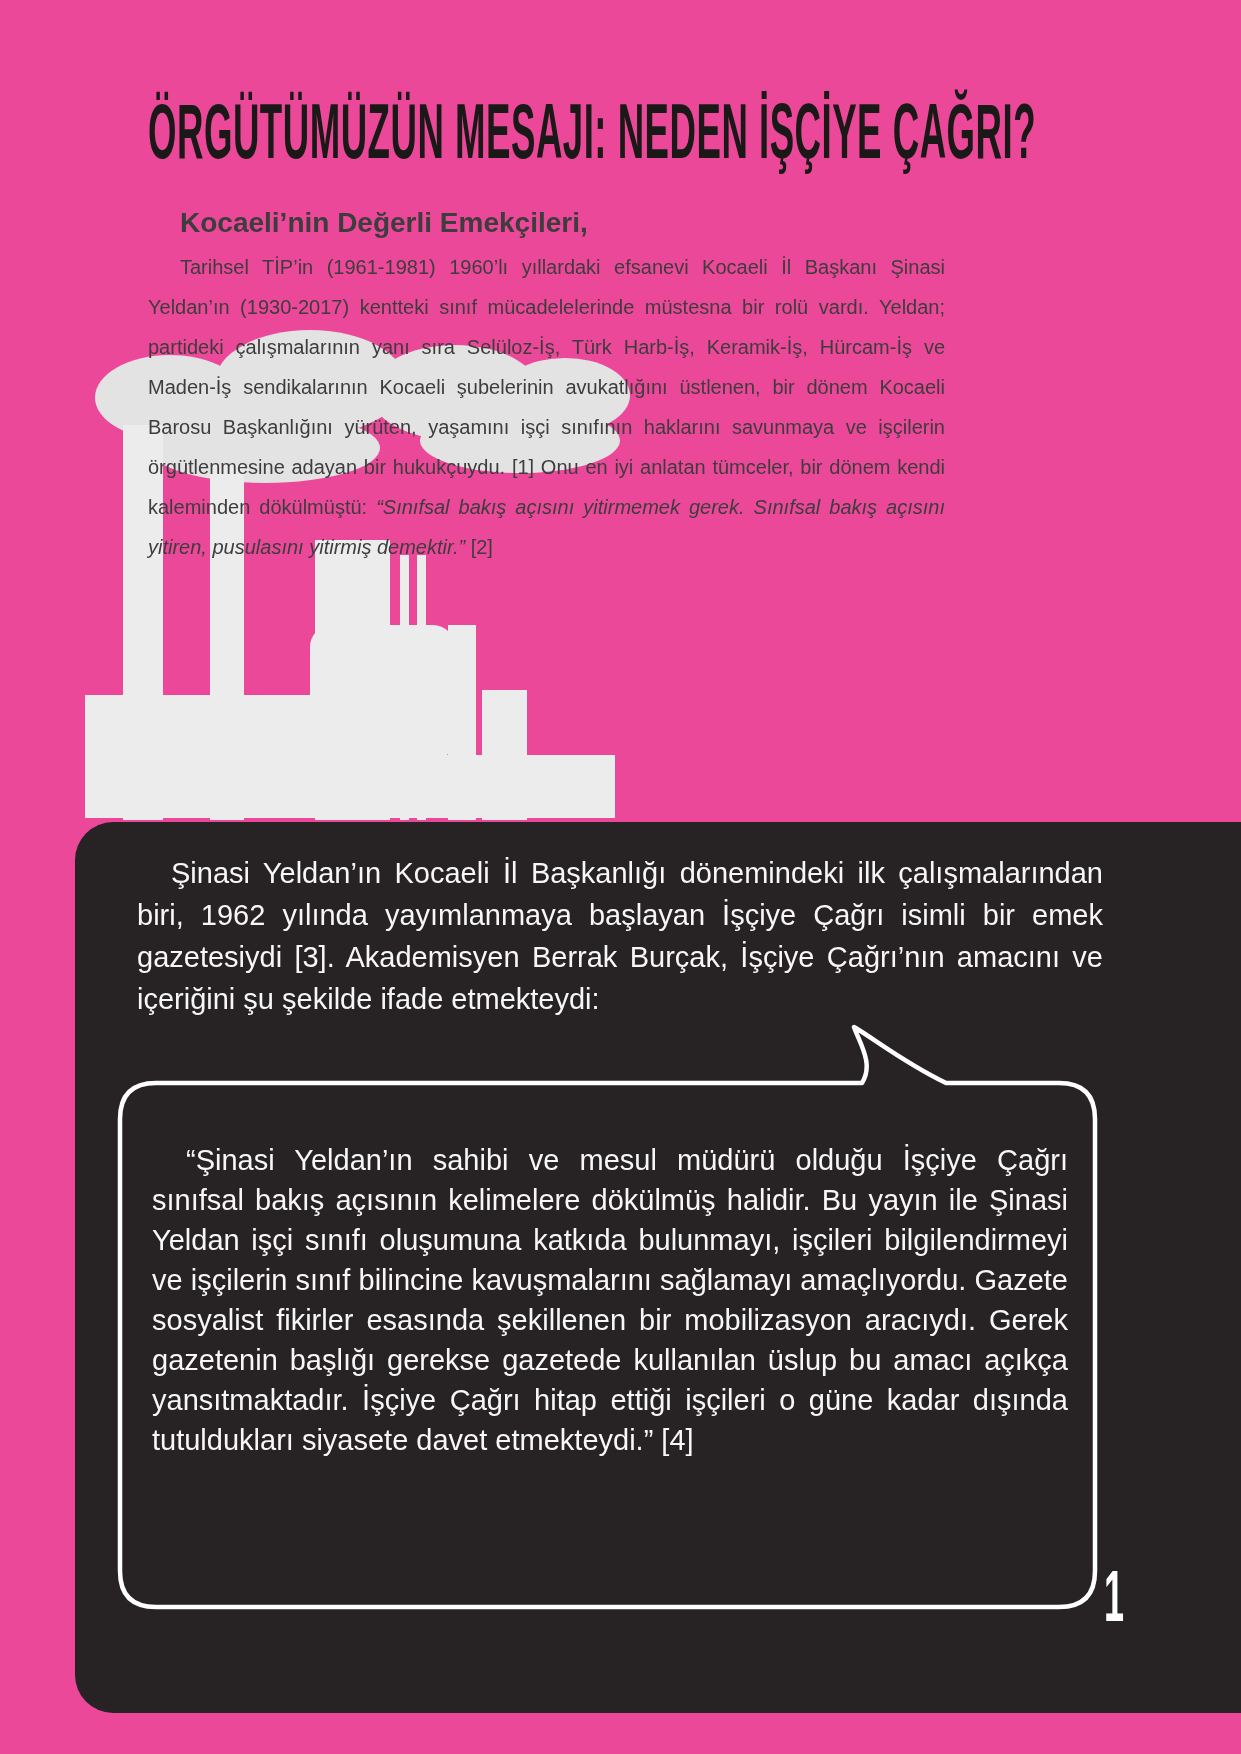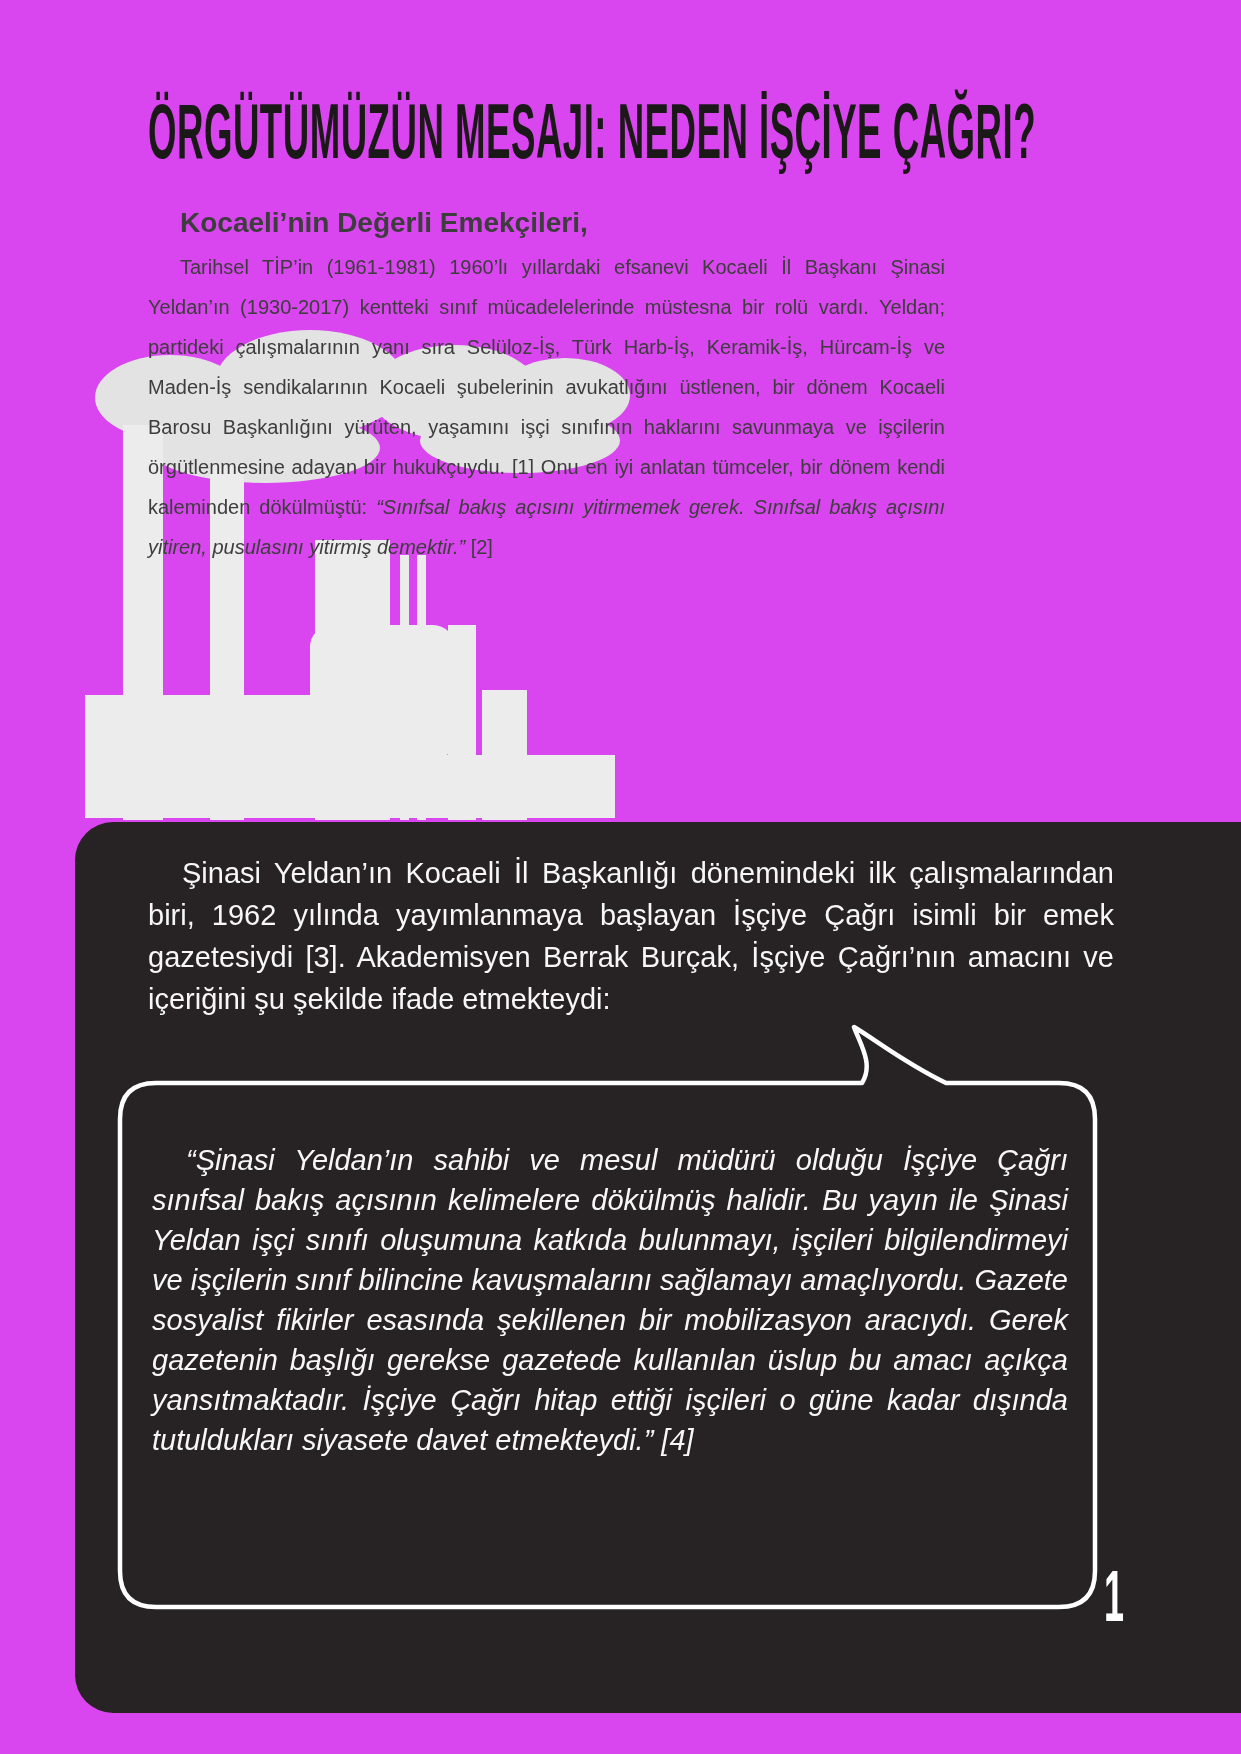--- a/index.html
+++ b/index.html
@@ -1,17 +1,17 @@
 <!DOCTYPE html>
 <html lang="tr"><head>
 <meta charset="utf-8">
 <style>
   html,body{margin:0;padding:0;background:#ffffff;}
   .page{
-    position:relative;width:1241px;height:1754px;background:#d946ef;
+    position:relative;width:1241px;height:1754px;background:#ec4899;
     overflow:hidden;font-family:"Liberation Sans",sans-serif;
   }
   
   .watermark{position:absolute;inset:0;z-index:1;}
   .wm{position:absolute;}
   .cloud{background:#e3e3e3;border-radius:50%;}
   .struct{background:#ececec;}
   .tank{border-radius:22px;}
   
   .title{
@@ -30,28 +30,28 @@
     font-size:20px;color:#3d3d3d;line-height:40px;
     text-align:justify;text-indent:32px;
   }
   .intro-para em{font-style:italic;}
   
   .darkbox{
     position:absolute;left:75px;top:822px;width:1166px;height:891px;z-index:3;
     background:#272324;border-radius:38px 0 0 38px;
   }
   .dark-para{
-    position:absolute;left:148px;top:852px;width:966px;z-index:4;margin:0;
+    position:absolute;left:137px;top:852px;width:966px;z-index:4;margin:0;
     font-size:29px;color:#f7f7f7;line-height:42px;
     text-align:justify;text-indent:34px;
   }
   .bubble-svg{position:absolute;left:100px;top:1008px;z-index:4;}
   .bubble-text{
     position:absolute;left:152px;top:1140px;width:916px;z-index:5;margin:0;
-    font-size:29px;color:#f7f7f7;line-height:40px;font-style:italic;
+    font-size:29px;color:#f7f7f7;line-height:40px;
     text-align:justify;text-indent:34px;
   }
   .page-number{
     position:absolute;left:1104px;top:1560px;z-index:5;margin:0;
     font-size:72px;font-weight:700;color:#ffffff;
     transform:scaleX(0.5);transform-origin:left top;line-height:1.0;
   }
 </style>
 </head>
 <body>

